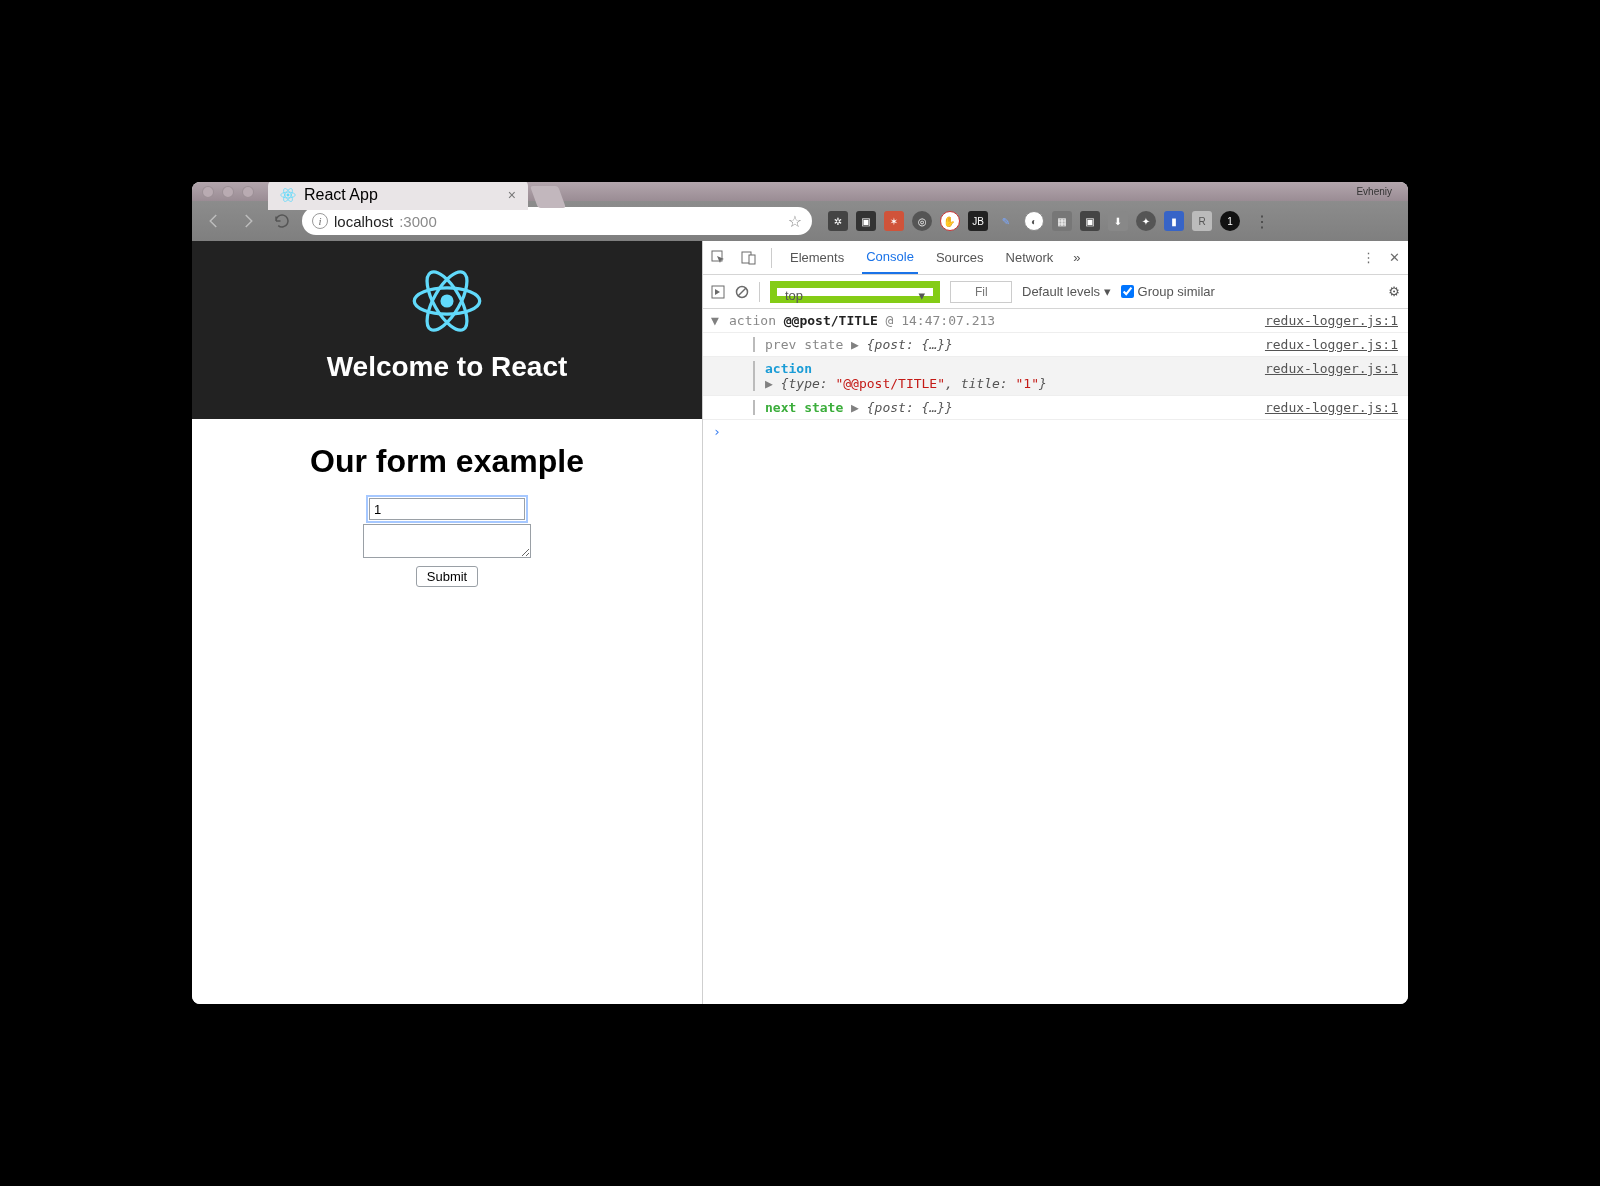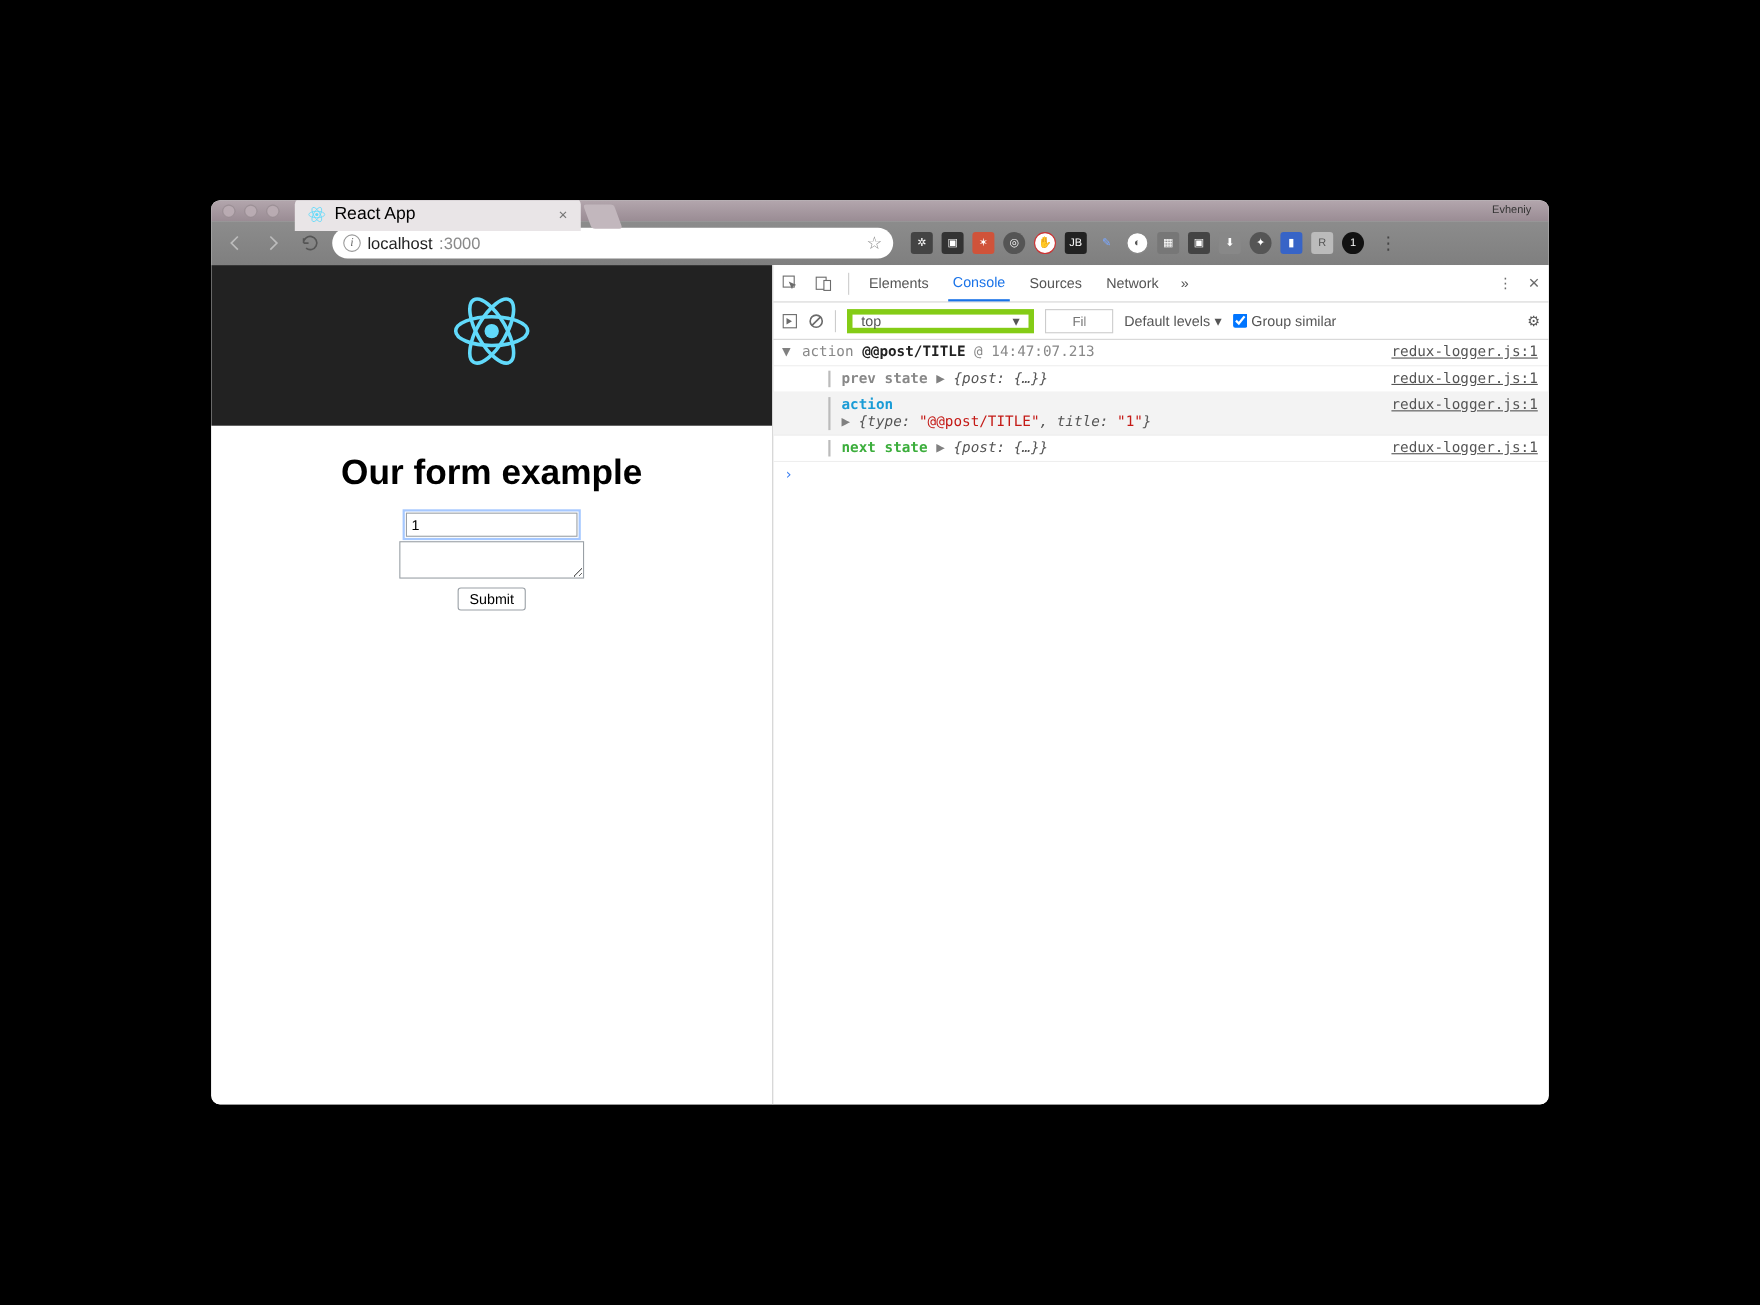--- a/index.html
+++ b/index.html
@@ -101,35 +101,35 @@
   }
   
   .devtools { flex:1; border-left:1px solid #cfcfcf; display:flex; flex-direction:column; font-size:13px; background:#fff;}
   .dt-tabs { display:flex; align-items:center; height:34px; border-bottom:1px solid #d5d5d5; padding:0 8px; gap:14px; color:#555;}
   .dt-tabs .ico { color:#6b6b6b; }
   .dt-tabs .tabitem { padding: 8px 4px; cursor:default;}
   .dt-tabs .tabitem.active { color:#1a73e8; border-bottom:2px solid #1a73e8; }
   .dt-tabs .more { margin-left:2px;}
   .dt-tabs .right { margin-left:auto; display:flex; gap:14px; color:#6b6b6b;}
   .dt-toolbar { display:flex; align-items:center; height:34px; border-bottom:1px solid #d5d5d5; padding:0 8px; gap:10px; color:#555;}
-  .dt-toolbar .ctx { flex:0 0 170px; border:5px solid #84cc16; height:22px; display:flex; align-items:center; padding:0 8px; justify-content:space-between;}
+  .dt-toolbar .ctx { flex:0 0 170px; border:7px solid #84cc16; height:22px; display:flex; padding:0 8px; justify-content:space-between;}
   .dt-toolbar .filter { width:62px; height:22px; border:1px solid #ccc; padding:0 24px; font-size:12px; color:#888;}
   .dt-toolbar .levels { display:flex; align-items:flex-end; gap:4px; }
   .dt-toolbar .chk { display:flex; align-items:center; gap:4px;}
   .dt-toolbar .gear { margin-left:auto; }
   .console { font-family: Menlo, Consolas, monospace; font-size:13px; }
   .row { display:flex; padding:4px 10px 4px 8px; border-bottom:1px solid #eee; align-items:flex-start; gap:6px;}
   .row.bg { background:#f3f3f3;}
   .tri { color:#808080; width:12px; }
   .indent { width:30px; }
   .src { margin-left:auto; color:#545454; text-decoration:underline; white-space:nowrap;}
   .kw-action { color:#888;}
   .kw-type { font-weight:bold; color:#222;}
   .kw-time { color:#888;}
-  .kw-prev { color:#888; font-weight:bold;}
+  .kw-prev { color:#888; font-weight:normal;}
   .kw-actionlbl { color:#1a9cd6; font-weight:bold;}
   .kw-next { color:#3cae3c; font-weight:bold;}
   .obj { font-style:italic; color:#555;}
   .obj .red { color:#c41a16; font-style:normal;}
   .obj .str { color:#c41a16; font-style:normal;}
   .prompt { color:#367cf1; padding:4px 10px; font-family:Menlo,monospace;}
   .bar { border-left:2px solid #bbb; margin-left:6px; padding-left:10px;}
   svg { display:block; }
 </style>
 </head>
@@ -206,20 +206,21 @@
     <div class="page">
       <div class="hero">
         <svg class="react-logo" viewBox="-11 -11 22 22">
           <circle r="2" fill="#61dafb"></circle>
           <g stroke="#61dafb" stroke-width="1" fill="none">
             <ellipse rx="10" ry="4"></ellipse>
               <ellipse rx="10" ry="4" transform="rotate(60)"></ellipse>
               <ellipse rx="10" ry="4" transform="rotate(120)"></ellipse>
           </g>
         </svg>
+        <h1>Welcome to React</h1>
       </div>
       <div class="form-area">
         <h2>Our form example</h2>
         <input class="title-input" value="1" style="">
         <textarea class="body-input" style=""></textarea>
         <button class="submit">Submit</button>
       </div>
     </div>
 
     <div class="devtools">

